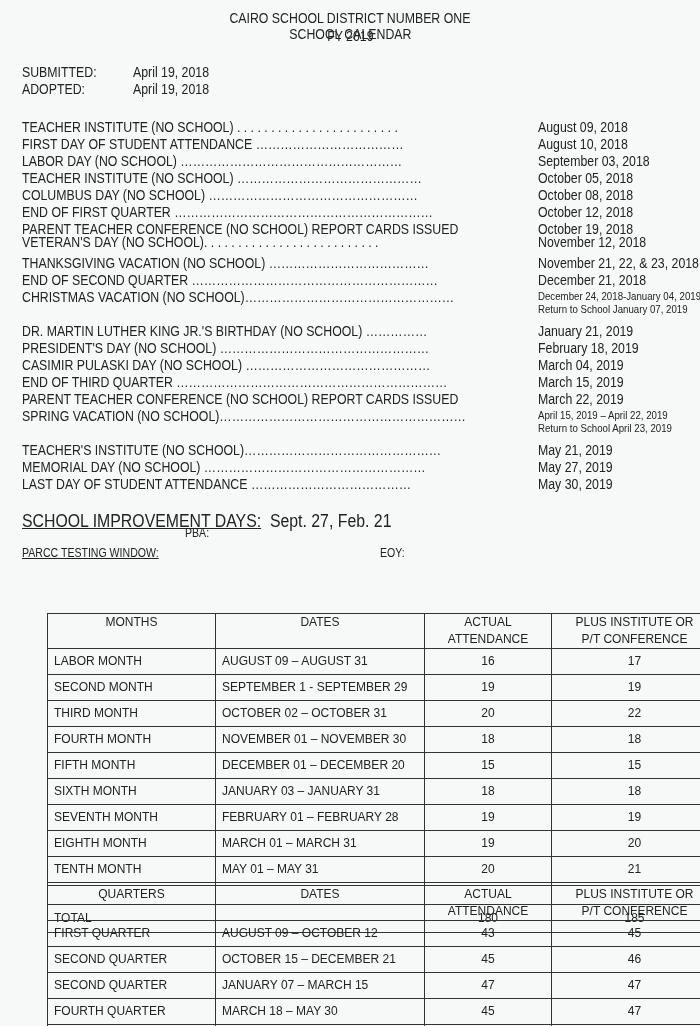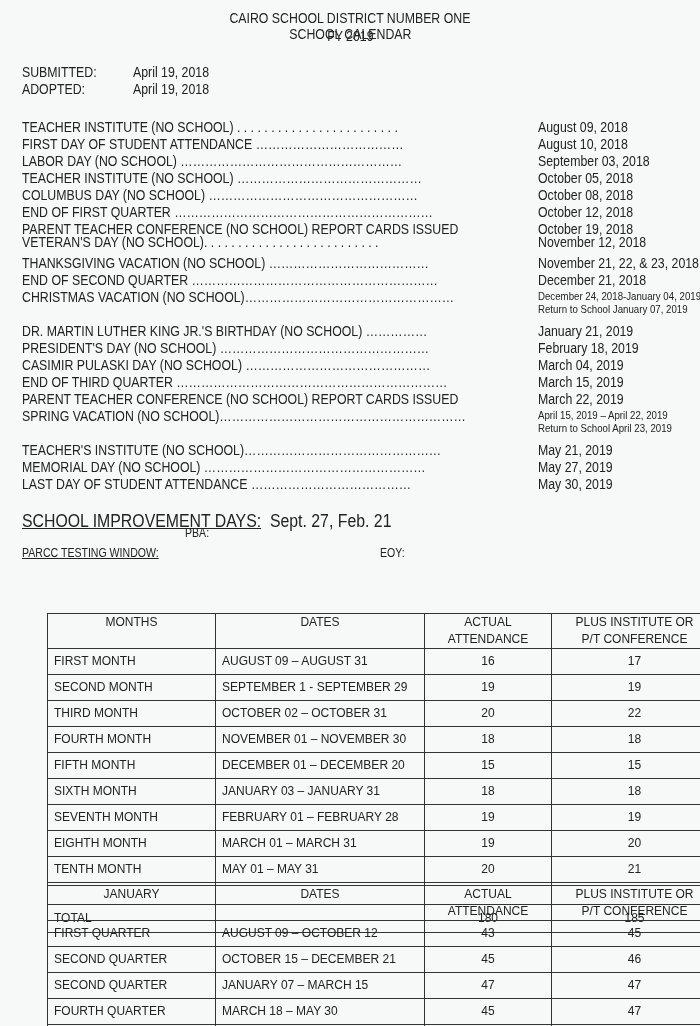--- a/index.html
+++ b/index.html
@@ -154,21 +154,21 @@
       <col style="width:166px">
     </colgroup>
   <tbody>
       <tr>
     <th>MONTHS</th>
     <th>DATES</th>
     <th>ACTUAL<br>ATTENDANCE</th>
     <th>PLUS INSTITUTE OR<br>P/T CONFERENCE</th>
   </tr>
   <tr>
-        <td>FIRST MONTH</td>
+        <td>LABOR MONTH</td>
         <td>AUGUST 09 – AUGUST 31</td>
         <td class="num">16</td>
         <td class="num">17</td>
       </tr>
   <tr>
         <td>SECOND MONTH</td>
         <td>SEPTEMBER 1 - SEPTEMBER 29</td>
         <td class="num">19</td>
         <td class="num">19</td>
       </tr>
@@ -231,21 +231,21 @@
 
 <table class="grid" style="top:885px;">
   <colgroup>
       <col style="width:168px">
       <col style="width:209px">
       <col style="width:127px">
       <col style="width:166px">
     </colgroup>
   <tbody>
       <tr>
-    <th>JANUARY</th>
+    <th>QUARTERS</th>
     <th>DATES</th>
     <th>ACTUAL<br>ATTENDANCE</th>
     <th>PLUS INSTITUTE OR<br>P/T CONFERENCE</th>
   </tr>
   <tr>
         <td>FIRST QUARTER</td>
         <td>AUGUST 09 – OCTOBER 12</td>
         <td class="num">43</td>
         <td class="num">45</td>
       </tr>

